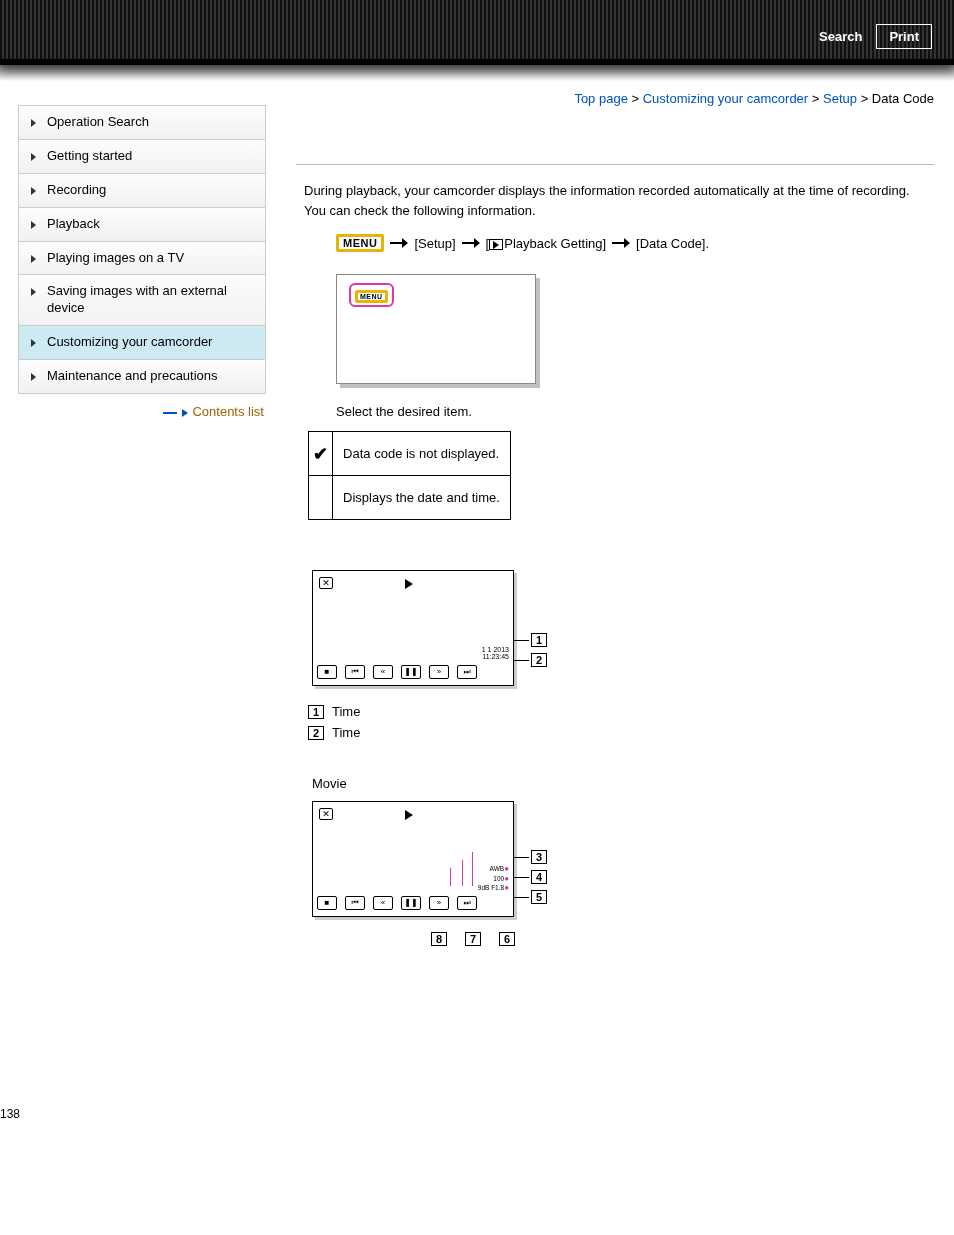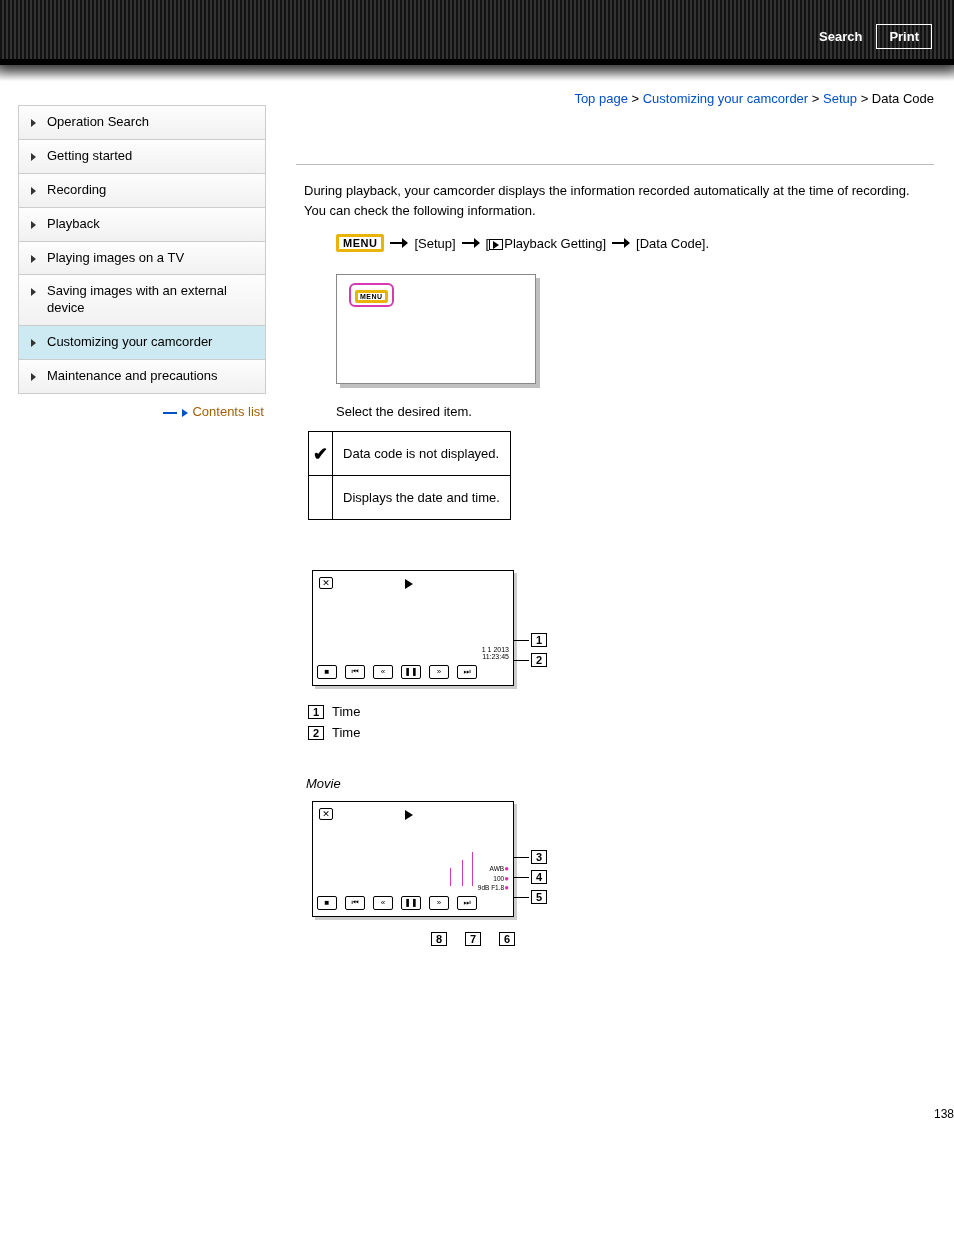--- a/index.html
+++ b/index.html
@@ -207,33 +207,33 @@
     display:flex; flex-direction:column; gap:6px;
   }
   .co-box {
     width:16px; height:14px; border:1px solid #000;
     font-size:11px; text-align:center; line-height:13px; font-weight:bold;
     background:#fff;
   }
   .co-line { width:16px; height:1px; background:#000; }
   .legend { margin-left: 12px; margin-bottom: 36px;}
   .legend-row { display:flex; align-items:center; gap:8px; margin-bottom:6px;}
-  .section-label { margin-left: 10px; margin-bottom: 10px; font-style: italic; }
+  .section-label { margin-left: 16px; margin-bottom: 10px; }
   
   .cd-info {
     position:absolute; right:4px; bottom:24px;
     font-size:6.5px; text-align:right; line-height:1.15;
   }
   .cd-dot { color:#d63ab1; font-size:8px;}
   .callouts-bottom {
     position:absolute; bottom:-30px; left:118px;
     display:flex; gap:18px;
   }
   .spacer-large { height: 20px; }
-  .page-num { text-align:right; font-size:12px; margin-top:70px; margin-bottom:20px;}
+  .page-num { text-align:left; font-size:12px; margin-top:70px; margin-bottom:20px;}
   
   .pink-line { position:absolute; background:#d63ab1; }
 </style>
 </head>
 <body>
 
 <div class="header-bar">
   <div class="header-actions">
     <span class="header-link">Search</span>
     <span class="header-link print-btn">Print</span>

